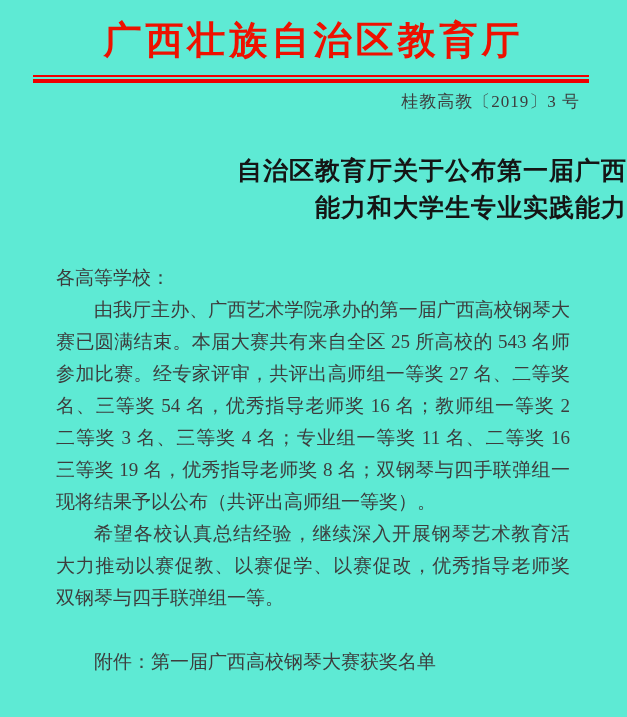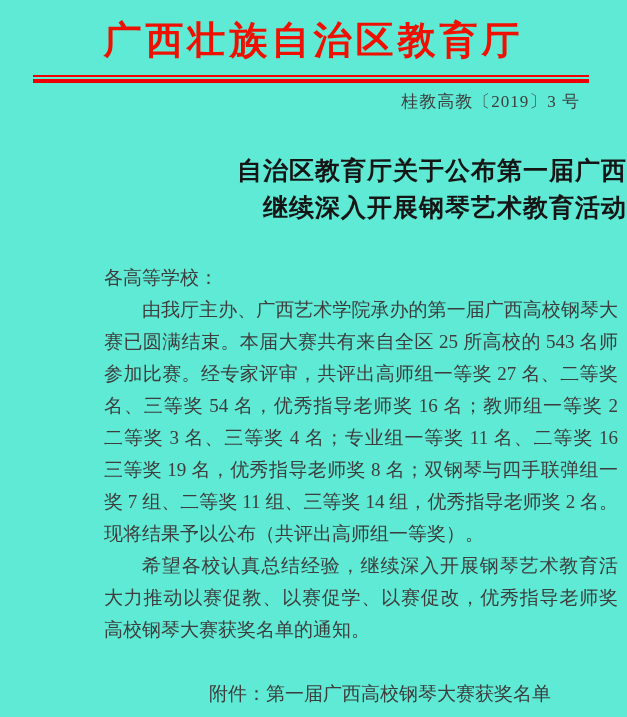--- a/index.html
+++ b/index.html
@@ -42,50 +42,48 @@
     font-size:25px;line-height:37px;
     font-weight:700;
     letter-spacing:1px;
     color:var(--title-text);
   }
   .body-text{
     position:absolute;top:262px;left:56px;
     width:514px;
     font-size:19px;line-height:32px;
     color:var(--body-text);
-    margin-left:48px;
   }
   .line{height:32px;overflow:hidden;}
-  .line.indent{padding-left:38px;text-align:center;}
+  .line.indent{padding-left:38px;}
   .line.fill{text-align:justify;text-align-last:justify;}
 </style>
 </head>
 <body>
 
 <div class="page">
   <div class="agency">广西壮族自治区教育厅</div>
 
   <div class="red-rule"></div>
 
   <div class="doc-number">桂教高教〔2019〕3 号</div>
 
   <div class="title">
     <div>自治区教育厅关于公布第一届广西</div>
-    <div>继续深入开展钢琴艺术教育活动</div>
+    <div>能力和大学生专业实践能力</div>
   </div>
 
   <div class="body-text">
       <div class="line">各高等学校：</div>
       <div class="line indent fill">由我厅主办、广西艺术学院承办的第一届广西高校钢琴大</div>
       <div class="line fill">赛已圆满结束。本届大赛共有来自全区 25 所高校的 543 名师生</div>
       <div class="line fill">参加比赛。经专家评审，共评出高师组一等奖 27 名、二等奖 41</div>
       <div class="line fill">名、三等奖 54 名，优秀指导老师奖 16 名；教师组一等奖 2 名、</div>
       <div class="line fill">二等奖 3 名、三等奖 4 名；专业组一等奖 11 名、二等奖 16 名、</div>
       <div class="line fill">三等奖 19 名，优秀指导老师奖 8 名；双钢琴与四手联弹组一等</div>
-      <div class="line fill">奖 7 组、二等奖 11 组、三等奖 14 组，优秀指导老师奖 2 名。</div>
       <div class="line">现将结果予以公布（共评出高师组一等奖）。</div>
       <div class="line indent fill">希望各校认真总结经验，继续深入开展钢琴艺术教育活动，</div>
       <div class="line fill">大力推动以赛促教、以赛促学、以赛促改，优秀指导老师奖</div>
-      <div class="line">高校钢琴大赛获奖名单的通知。</div>
+      <div class="line">双钢琴与四手联弹组一等。</div>
       <div class="line">&nbsp;</div>
       <div class="line indent">附件：第一届广西高校钢琴大赛获奖名单</div>
     </div>
 </div>
 
 </body></html>

